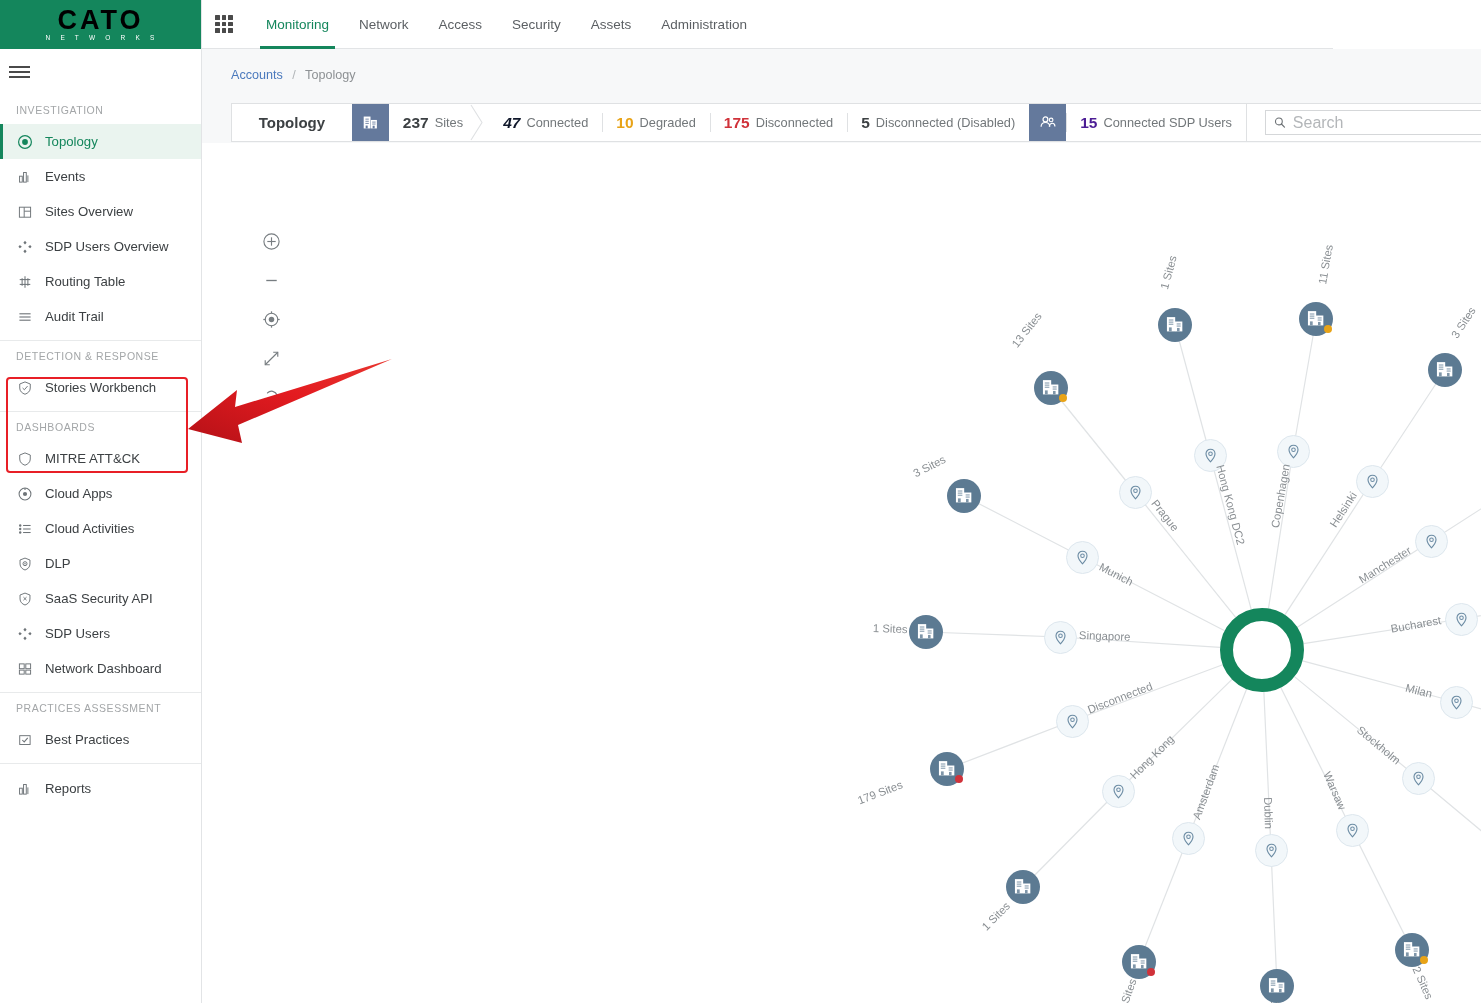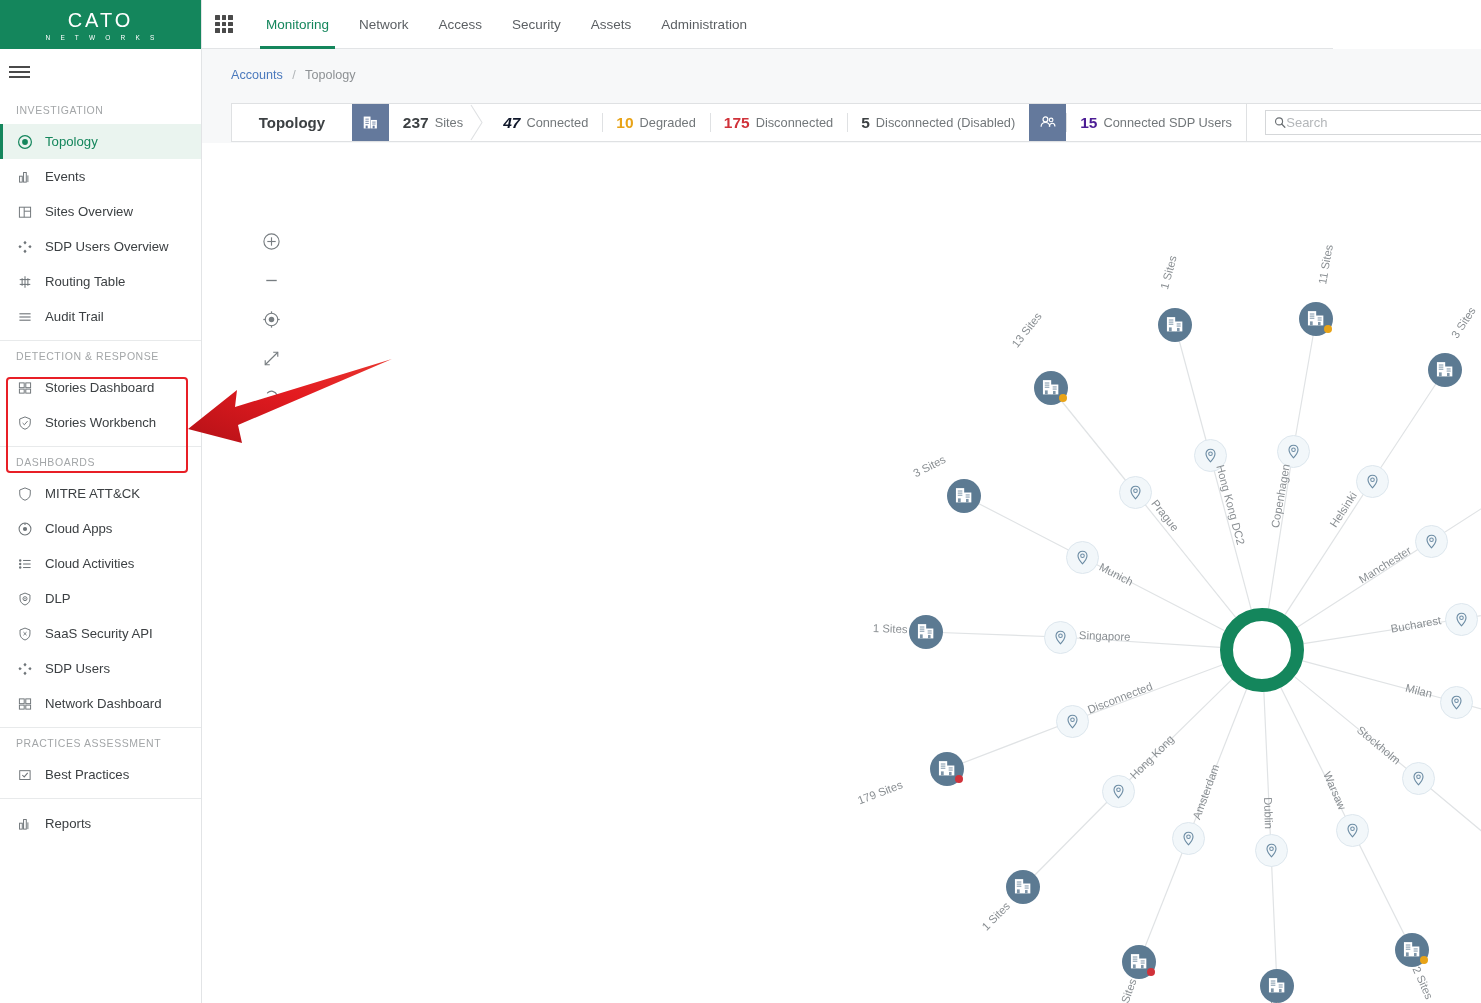--- a/index.html
+++ b/index.html
@@ -17,22 +17,22 @@
     width: 202px; height: 1003px;
     background: #ffffff;
     border-right: 1px solid #e2e4e6;
   }
   #brand {
     height: 49px; background: #14865c;
     display: flex; align-items: center; justify-content: center;
     flex-direction: column;
   }
   #brand .logo-main {
-    color: #ffffff; font-size: 20px; letter-spacing: 3px;
-    font-weight: 400; line-height: 26px;
+    color: #000000; font-size: 27px; letter-spacing: 3px;
+    font-weight: 700; line-height: 26px;
   }
   #brand .logo-sub {
     color: #ffffff; font-size: 6.5px; letter-spacing: 4.2px;
     line-height: 10px; margin-left: 3px;
   }
   #hamburger {
     height: 46px; display: flex; align-items: center; padding-left: 9px;
     cursor: pointer;
   }
   #hamburger .bars { width: 21px; }
@@ -152,22 +152,22 @@
   #sb-search-wrap {
     margin-left: auto; display: flex; align-items: center;
     padding: 0 0 0 18px; border-left: 1px solid #dfe1e3;
   }
   #sb-search {
     width: 225px; height: 25px; border: 1px solid #d5d7d9;
     display: flex; align-items: center; padding: 0 8px;
     background: #fff;
   }
   #sb-search input {
-    border: none; outline: none; font-size: 13px; color: #1d4ed8;
-    width: 100%; font-family: "Liberation Sans", sans-serif;
+    border: none; outline: none; font-size: 16px; color: #1d4ed8;
+    width: 100%; margin-left: 7px; font-family: "Liberation Sans", sans-serif;
     background: transparent;
   }
   #sb-search input::placeholder { color: #b3b6b9; }
 
   
   #canvas {
     position: absolute; left: 0; top: 94px;
     width: 1279px; height: 860px; background: #ffffff;
     overflow: hidden;
   }
@@ -293,31 +293,20 @@
             <svg width="16" height="16" viewBox="0 0 20 20">
               <line x1="3" y1="6" x2="17" y2="6" stroke="#6e7478" stroke-width="1.4"></line>
               <line x1="3" y1="10" x2="17" y2="10" stroke="#6e7478" stroke-width="1.4"></line>
               <line x1="3" y1="14" x2="17" y2="14" stroke="#6e7478" stroke-width="1.4"></line>
             </svg>
           </span>
           <span>Audit Trail</span>
         </div>
         <div class="nav-divider"></div>
         <div class="nav-section-title">DETECTION &amp; RESPONSE</div>
-        <div class="nav-item">
-          <span class="ni-icon">
-            <svg width="16" height="16" viewBox="0 0 20 20">
-              <rect x="3" y="3.6" width="6" height="6" fill="none" stroke="#6e7478" stroke-width="1.2"></rect>
-              <rect x="11" y="3.6" width="6" height="6" fill="none" stroke="#6e7478" stroke-width="1.2"></rect>
-              <rect x="3" y="11.4" width="6" height="5" fill="none" stroke="#6e7478" stroke-width="1.2"></rect>
-              <rect x="11" y="11.4" width="6" height="5" fill="none" stroke="#6e7478" stroke-width="1.2"></rect>
-            </svg>
-          </span>
-          <span>Stories Dashboard</span>
-        </div>
         <div class="nav-item">
           <span class="ni-icon">
             <svg width="16" height="16" viewBox="0 0 20 20">
               <path d="M10 2.4 L16.6 5 V10 C16.6 14 13.6 16.6 10 17.8 C6.4 16.6 3.4 14 3.4 10 V5 Z" fill="none" stroke="#6e7478" stroke-width="1.2"></path>
               <polyline points="7,10 9.2,12.2 13.2,7.6" fill="none" stroke="#6e7478" stroke-width="1.2"></polyline>
             </svg>
           </span>
           <span>Stories Workbench</span>
         </div>
         <div class="nav-divider"></div>

